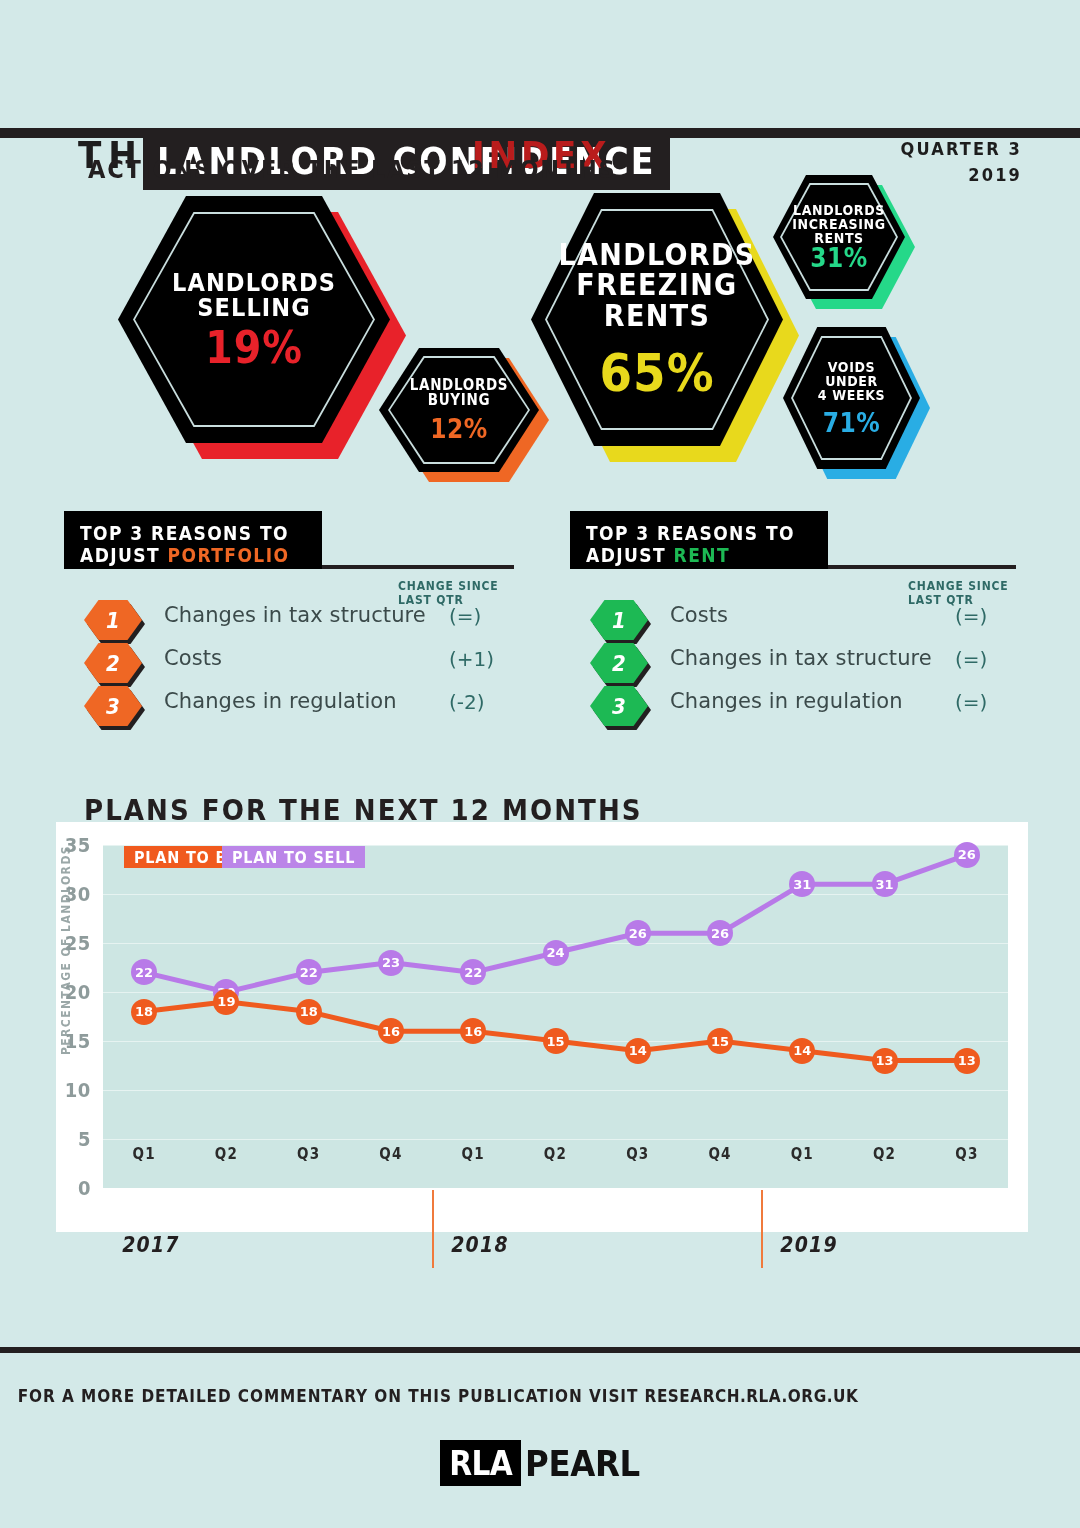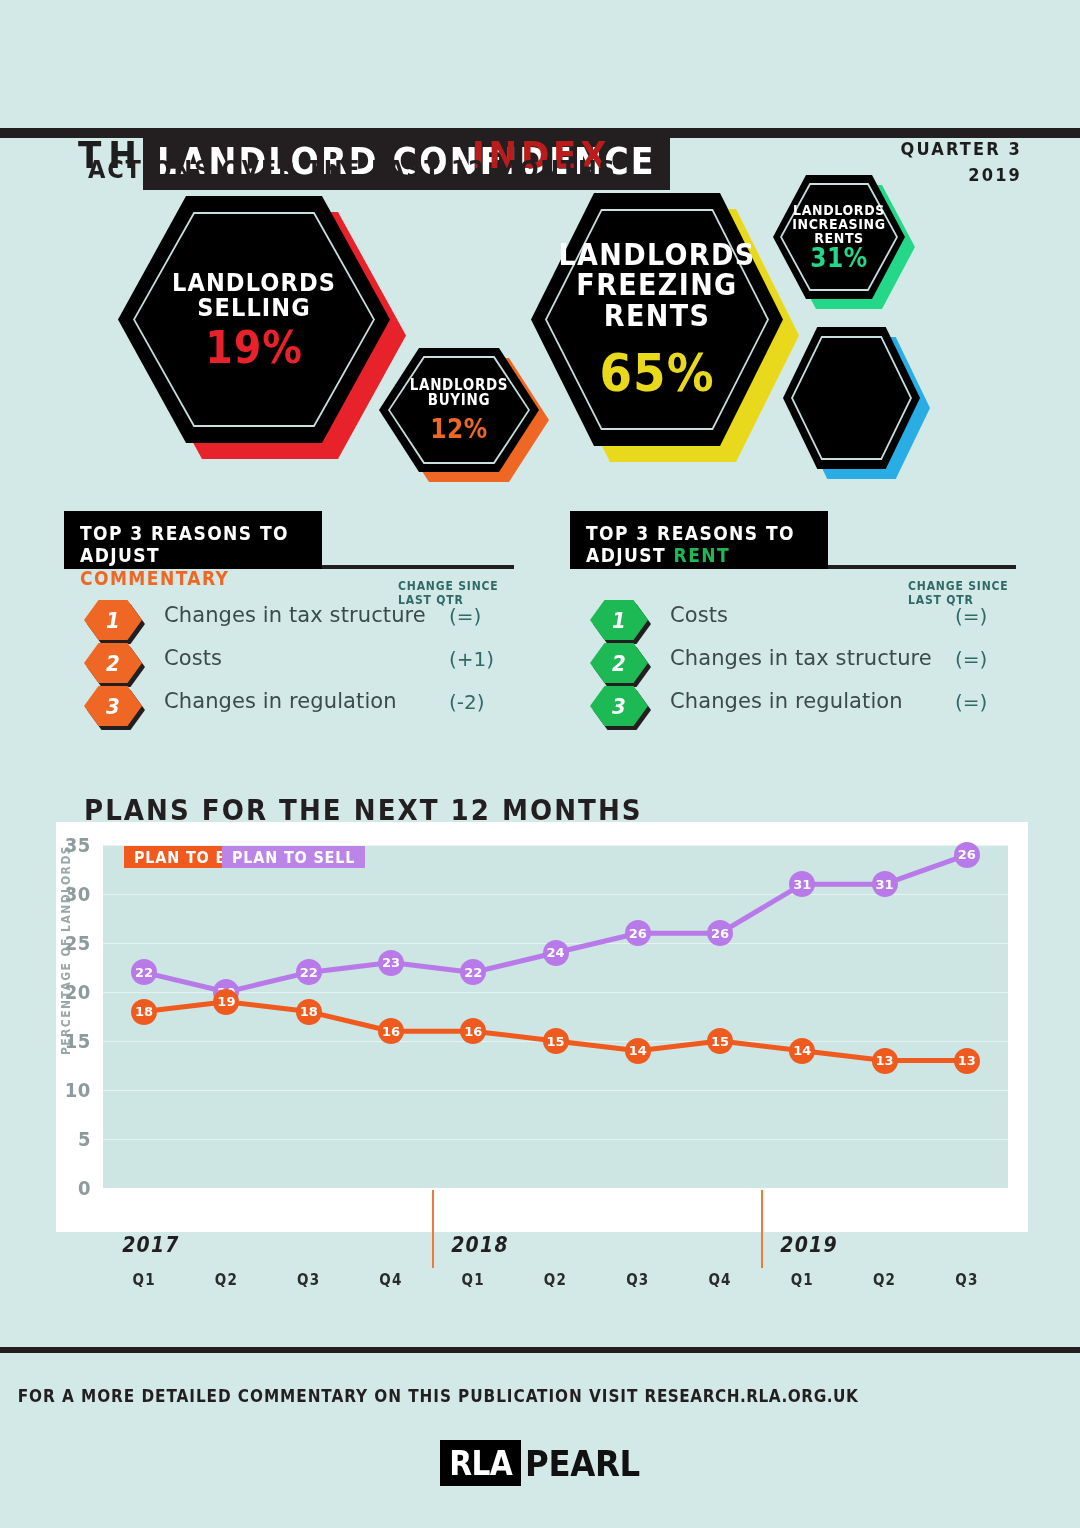--- a/index.html
+++ b/index.html
@@ -74,21 +74,21 @@
   .ytick{ position:absolute; right:1017px; font-size:20px; color:#8e9b9b; text-align:right;
           width:40px; letter-spacing:.03em; }
   #ylab{ position:absolute; left:57px; top:845px; width:18px; height:280px;
          display:flex; align-items:flex-start; justify-content:center; }
   #ylab span{ writing-mode:vertical-rl; transform:rotate(180deg); font-size:12px;
               color:#9aa7a7; letter-spacing:.12em; }
   .legend{ position:absolute; top:846px; height:22px; padding:3px 10px 2px 10px;
            color:#fff; font-size:16px; letter-spacing:.05em; line-height:18px; }
   #leg-buy{ left:124px; background:#f05a1e; }
   #leg-sell{ left:222px; background:#bb85e8; }
-  .xtick{ position:absolute; top:1271px; font-size:15px; color:#2b2b2b; letter-spacing:.08em;
+  .xtick{ position:absolute; top:1145px; font-size:15px; color:#2b2b2b; letter-spacing:.08em;
           transform:translateX(-50%);text-align:right; }
   .yr{ position:absolute; top:1233px; font-size:21px; color:#231f20; font-style:italic;
        letter-spacing:.06em; }
   .ydiv{ position:absolute; top:1190px; width:2px; height:78px; background:#f07a3c; }
   .dot{ position:absolute; width:26px; height:26px; border-radius:50%;
         display:flex; align-items:center; justify-content:center;
         font-size:13px; color:#fff; font-weight:700;
         font-family:"DejaVu Sans","Liberation Sans",sans-serif;
         transform:translate(-50%,-50%); }
   .dot-buy{ background:#ef5a1e; }
@@ -179,28 +179,36 @@
           <div>RENTS</div>
         </div>
         <div class="hex-val cond" style="font-size: 26px; color: rgb(37, 216, 137); ">31%</div>
       </div>
     </div>
     <div class="hexwrap" style="left: 783px; top: 327px; width: 147px; height: 152px;">
       <div class="hex hex-color" style="left: 10px; top: 10px; width: 137px; height: 142px; background: rgb(41, 173, 228);"></div>
       <div class="hex hex-body" style="left: 0px; top: 0px; width: 137px; height: 142px;"></div>
       <div class="hex-inner" style="left: 8px; top: 9px; width: 121px; height: 124px;"></div>
       <div class="hex-inner2" style="left: 10px; top: 11px; width: 117px; height: 120px;"></div>
+      <div class="hex-txt" style="width: 137px; height: 142px;">
+        <div class="hex-label cond" style="font-size: 14px;">
+          <div>VOIDS</div>
+          <div>UNDER</div>
+          <div>4 WEEKS</div>
+        </div>
+        <div class="hex-val cond" style="font-size: 26px; color: rgb(41, 173, 228); margin-top: 8px;">71%</div>
+      </div>
     </div>
   </div>
 
 <div id="top3-group">
     <div class="t3" style="left: 64px; top: 511px; width: 470px; height: 210px;">
       <div class="t3-head" style="width: 258px; height: 58px;">
         <div class="cond">TOP 3 REASONS TO</div>
-        <div class="cond"><span>ADJUST </span><span style="color: rgb(239, 103, 36);">COMMENTARY</span></div>
+        <div class="cond"><span>ADJUST </span><span style="color: rgb(239, 103, 36);">PORTFOLIO</span></div>
       </div>
       <div class="t3-rule" style="left: 258px; top: 54px; width: 192px;"></div>
       <div class="t3-chg cond" style="left: 334px; top: 68px;">CHANGE SINCE LAST QTR</div>
       <div class="t3-row" style="top: 89px;">
         <div class="badge">
           <div class="badge-sh"></div>
           <div class="badge-fg" style="background: rgb(239, 103, 36);">
             <span>1</span>
           </div>
         </div>

